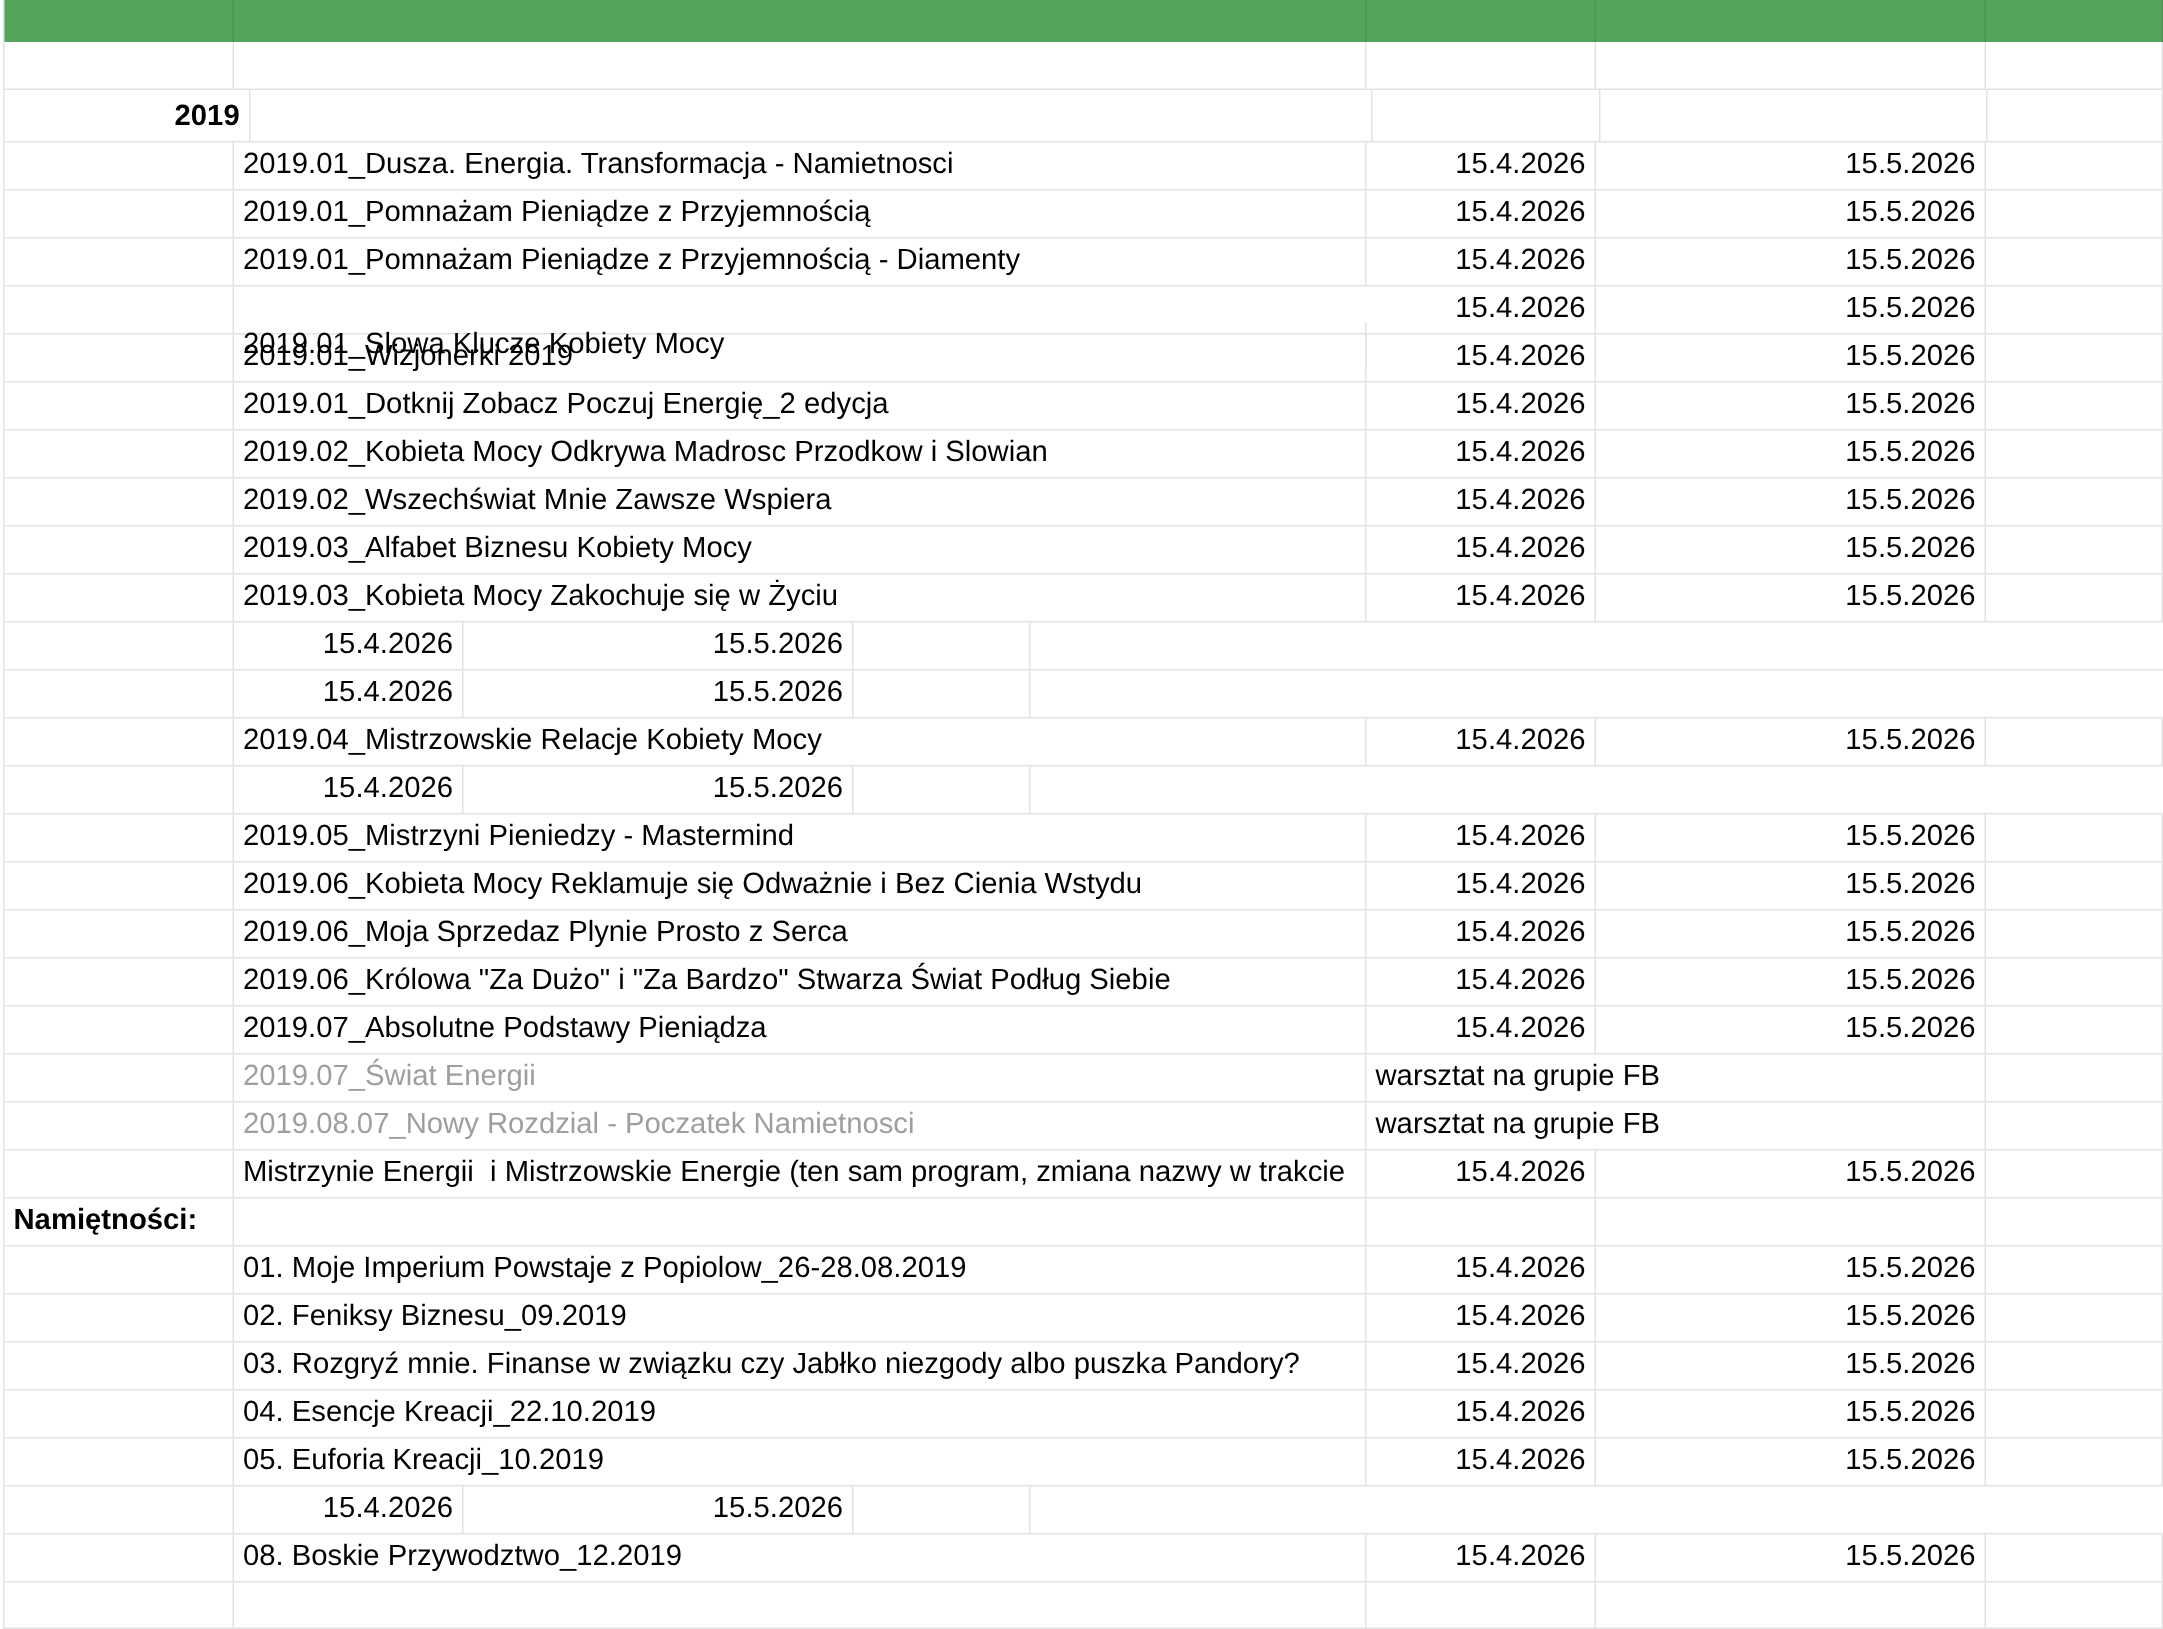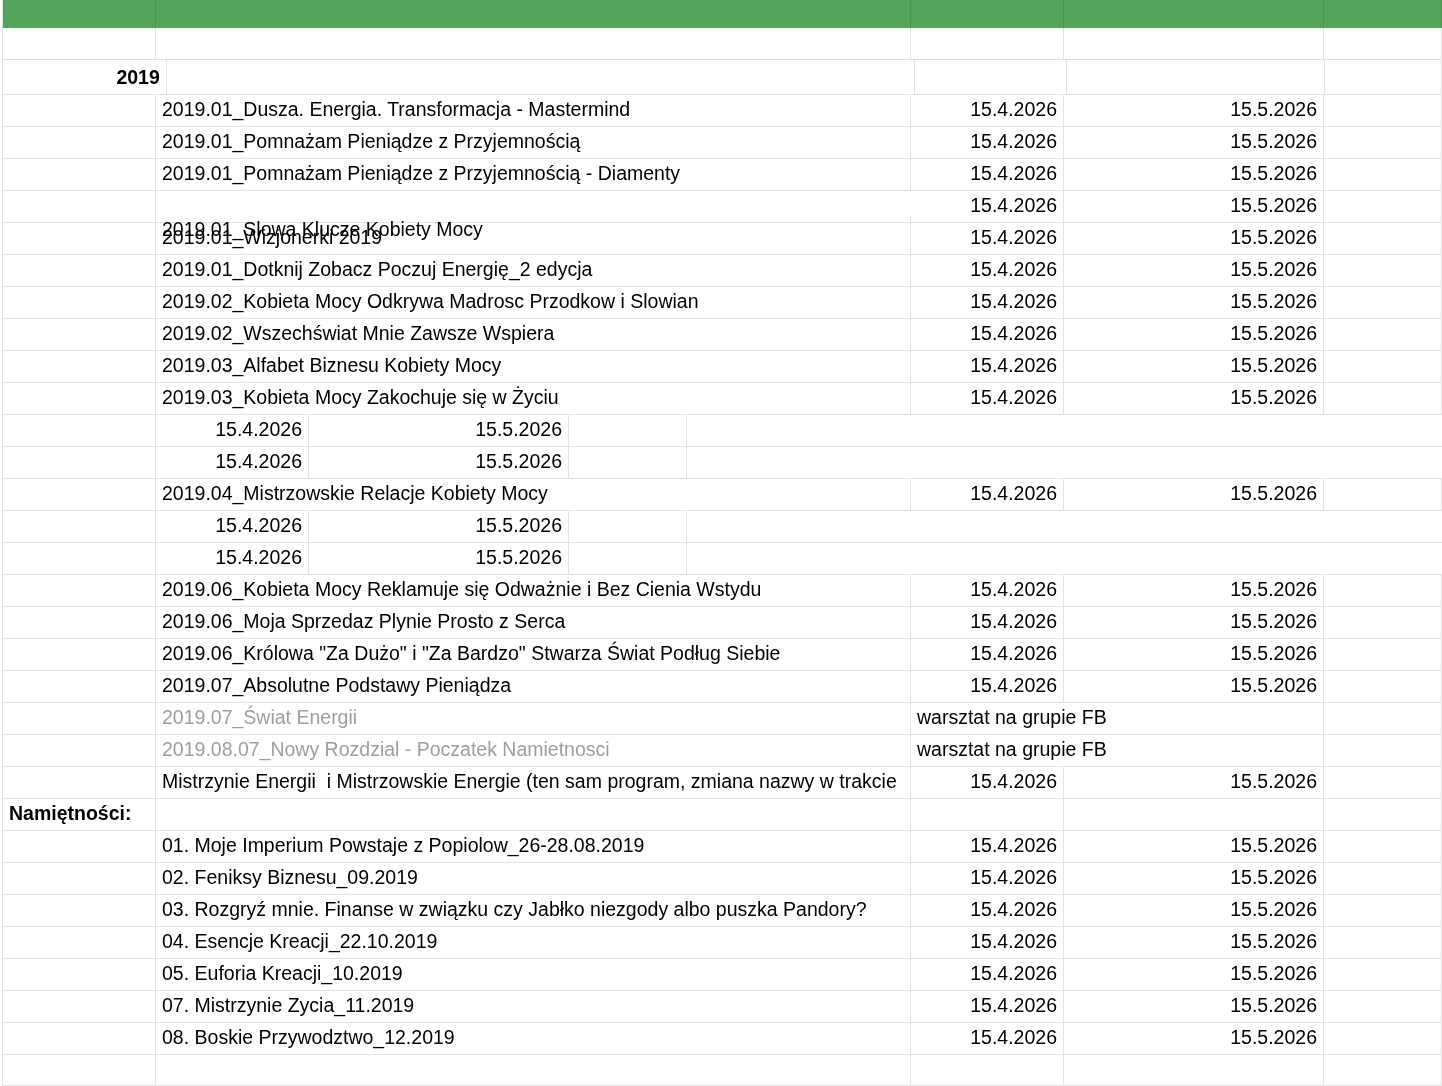--- a/index.html
+++ b/index.html
@@ -78,21 +78,21 @@
     </div>
     <div class="row" style="height: 35px; padding-left: 12px;">
       <div class="cell bold right" style="width: 153px;">2019</div>
       <div class="cell" style="width: 755px;"></div>
       <div class="cell right" style="width: 153px;"></div>
       <div class="cell right" style="width: 260px;"></div>
       <div class="cell" style="width: 118px;"></div>
     </div>
     <div class="row" style="height: 32px;">
       <div class="cell" style="width: 153px;"></div>
-      <div class="cell" style="width: 755px;">2019.01_Dusza. Energia. Transformacja - Mastermind</div>
+      <div class="cell" style="width: 755px;">2019.01_Dusza. Energia. Transformacja - Namietnosci</div>
       <div class="cell right" style="width: 153px;">15.4.2026</div>
       <div class="cell right" style="width: 260px;">15.5.2026</div>
       <div class="cell" style="width: 118px;"></div>
     </div>
     <div class="row" style="height: 32px;">
       <div class="cell" style="width: 153px;"></div>
       <div class="cell" style="width: 755px;">2019.01_Pomnażam Pieniądze z Przyjemnością</div>
       <div class="cell right" style="width: 153px;">15.4.2026</div>
       <div class="cell right" style="width: 260px;">15.5.2026</div>
       <div class="cell" style="width: 118px;"></div>
@@ -173,20 +173,21 @@
       <div class="cell" style="width: 118px;"></div>
     </div>
     <div class="row" style="height: 32px;">
       <div class="cell" style="width: 153px;"></div>
       <div class="cell right" style="width: 153px;">15.4.2026</div>
       <div class="cell right" style="width: 260px;">15.5.2026</div>
       <div class="cell" style="width: 118px;"></div>
     </div>
     <div class="row" style="height: 32px;">
       <div class="cell" style="width: 153px;"></div>
+      <div class="cell" style="width: 755px;">2019.05_Mistrzyni Pieniedzy - Mastermind</div>
       <div class="cell right" style="width: 153px;">15.4.2026</div>
       <div class="cell right" style="width: 260px;">15.5.2026</div>
       <div class="cell" style="width: 118px;"></div>
     </div>
     <div class="row" style="height: 32px;">
       <div class="cell" style="width: 153px;"></div>
       <div class="cell" style="width: 755px;">2019.06_Kobieta Mocy Reklamuje się Odważnie i Bez Cienia Wstydu</div>
       <div class="cell right" style="width: 153px;">15.4.2026</div>
       <div class="cell right" style="width: 260px;">15.5.2026</div>
       <div class="cell" style="width: 118px;"></div>
@@ -268,21 +269,20 @@
     </div>
     <div class="row" style="height: 32px;">
       <div class="cell" style="width: 153px;"></div>
       <div class="cell" style="width: 755px;">05. Euforia Kreacji_10.2019</div>
       <div class="cell right" style="width: 153px;">15.4.2026</div>
       <div class="cell right" style="width: 260px;">15.5.2026</div>
       <div class="cell" style="width: 118px;"></div>
     </div>
     <div class="row" style="height: 32px;">
       <div class="cell" style="width: 153px;"></div>
-      <div class="cell" style="width: 755px;">07. Mistrzynie Zycia_11.2019</div>
       <div class="cell right" style="width: 153px;">15.4.2026</div>
       <div class="cell right" style="width: 260px;">15.5.2026</div>
       <div class="cell" style="width: 118px;"></div>
     </div>
     <div class="row" style="height: 32px;">
       <div class="cell" style="width: 153px;"></div>
       <div class="cell" style="width: 755px;">08. Boskie Przywodztwo_12.2019</div>
       <div class="cell right" style="width: 153px;">15.4.2026</div>
       <div class="cell right" style="width: 260px;">15.5.2026</div>
       <div class="cell" style="width: 118px;"></div>

